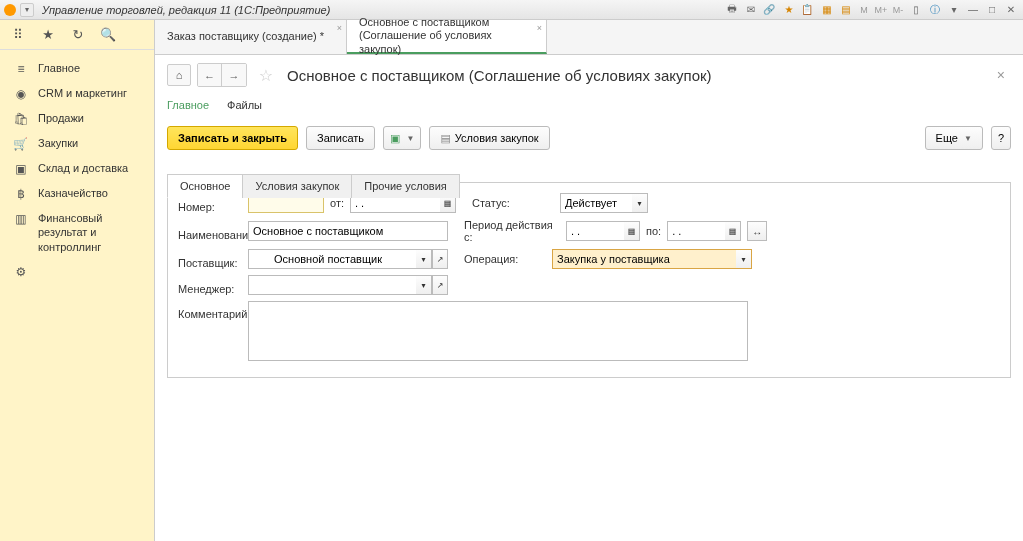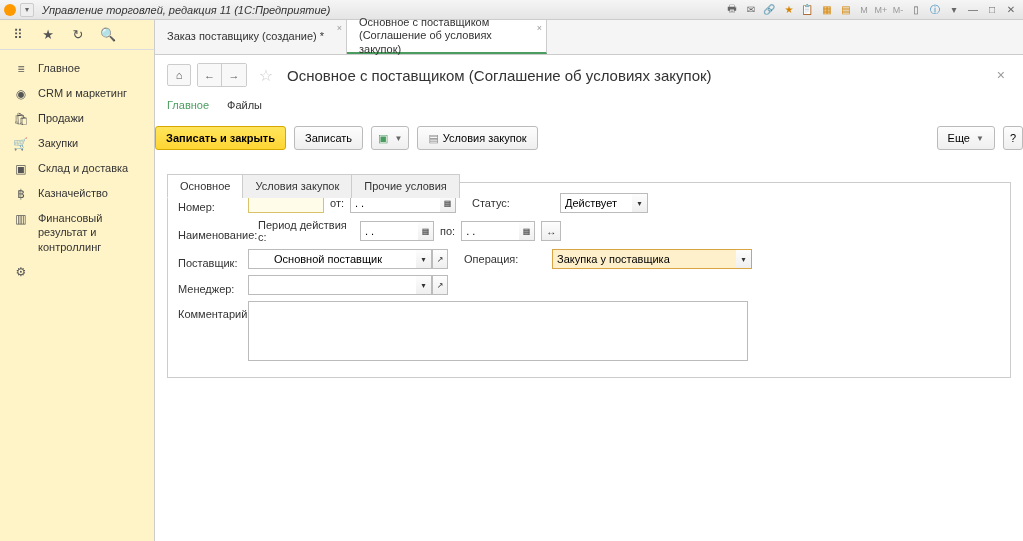--- a/index.html
+++ b/index.html
@@ -48,21 +48,21 @@
 .page-header .ph-star { width: 18px; height: 18px; display: flex; align-items: center; justify-content: center; color: #ccc; font-size: 16px; margin-left: 4px; }
 .page-header .ph-title { font-size: 15px; font-weight: normal; margin-left: 6px; }
 .page-header .ph-close { margin-left: auto; color: #999; font-size: 14px; cursor: pointer; padding: 0 6px; }
 
 
 .subtabs { padding: 0 12px; display: flex; gap: 18px; border-bottom: 1px solid transparent; }
 .subtab { padding: 4px 0 6px; font-size: 11px; cursor: pointer; color: #333; }
 .subtab.active { color: #4a9d5f; }
 
 
-.toolbar { padding: 8px 0; display: flex; gap: 8px; }
+.toolbar { padding: 8px 12px; display: flex; gap: 8px; }
 .btn { height: 24px; padding: 0 10px; border: 1px solid #bbb; background: linear-gradient(#fdfdfd, #efefef); border-radius: 3px; font-size: 11px; cursor: pointer; display: flex; align-items: center; gap: 4px; }
 .btn.primary { background: linear-gradient(#ffe55c, #ffd633); border-color: #d4a800; font-weight: bold; }
 .btn.icon-only { padding: 0 6px; }
 .btn .dd { font-size: 8px; color: #666; margin-left: 2px; }
 .toolbar-spacer { flex: 1; }
 
 
 .form-tabs { margin: 0 12px; display: flex; border-bottom: 1px solid #ccc; }
 .form-tab { padding: 5px 12px; font-size: 11px; border: 1px solid #ccc; border-bottom: none; background: #f0f0f0; margin-right: -1px; cursor: pointer; position: relative; top: 16px; }
 .form-tab.active { background: #fff; border-bottom: 1px solid #fff; }
@@ -222,20 +222,21 @@
         </div>
         <span style="width:54px;margin-left:10px">Статус:</span>
         <div class="form-select" style="margin-left:28px">
           <input class="form-input" style="width: 72px;" value="Действует">
           <span class="sel-btn">▾</span>
         </div>
       </div>
 
       <div class="form-row">
         <span class="form-label w1">Наименование:</span>
+        <input class="form-input" style="width: 200px;" value="Основное с поставщиком">
         <span style="width:96px;margin-left:10px">Период действия с:</span>
         <div class="form-select">
           <input class="form-input" style="width: 58px;" value=". .">
           <span class="sel-btn">▦</span>
         </div>
         <span>по:</span>
         <div class="form-select">
           <input class="form-input" style="width: 58px;" value=". .">
           <span class="sel-btn">▦</span>
         </div>

